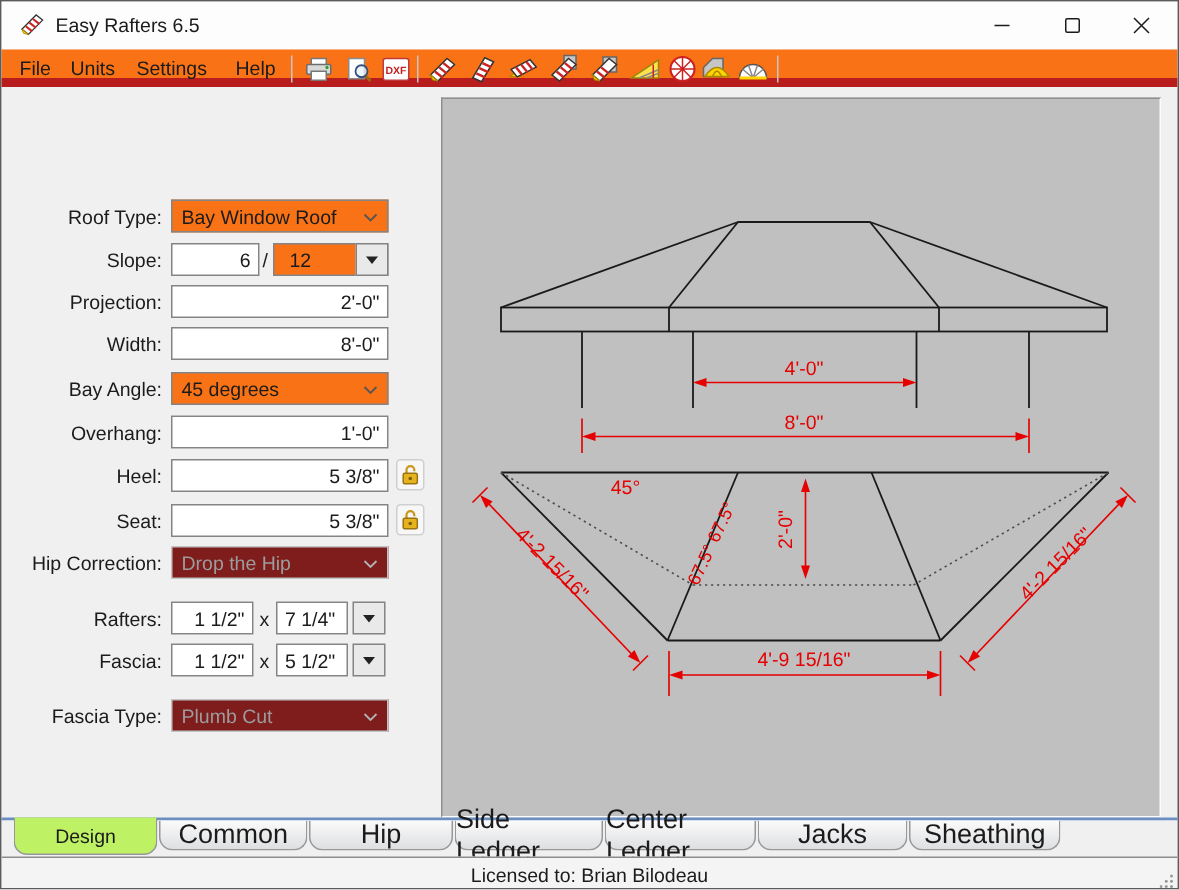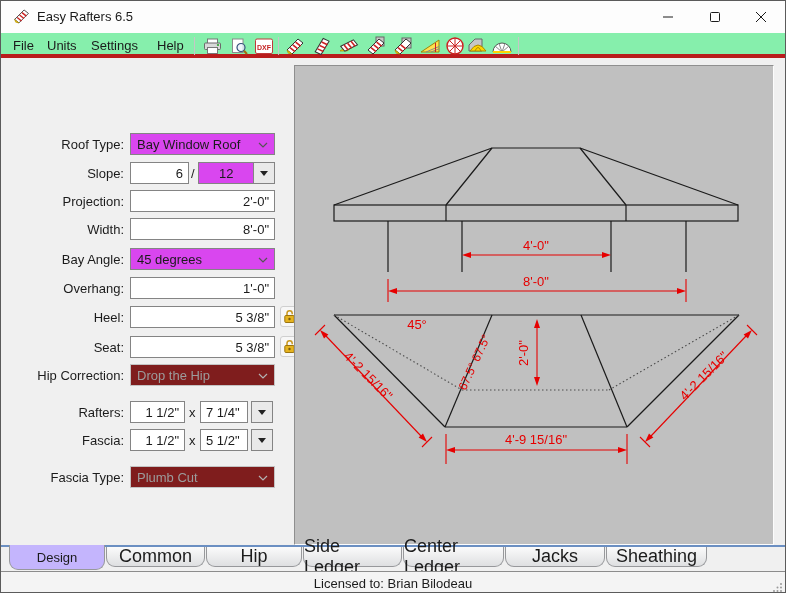--- a/index.html
+++ b/index.html
@@ -8,34 +8,34 @@
     position:relative; width:786px; height:593px; background:#f0f0f0;
     border:1px solid #5b5b5b; overflow:hidden; font-size:13px; color:#1b1b1b;
   }
   
   #titlebar { position:absolute; left:0; top:0; width:100%; height:32px; background:#fdfdfd; }
   #titlebar .app-icon { position:absolute; left:11px; top:6px; }
   #titlebar .title { position:absolute; left:36px; top:8px; font-size:13px; }
   .winbtn { position:absolute; top:0; width:46px; height:32px; display:flex; align-items:center; justify-content:center; }
   #btn-min { right:94px; } #btn-max { right:47px; } #btn-close { right:1px; }
   
-  #menubar { position:absolute; left:0; top:32px; width:100%; height:25px; background:#86efac; border-bottom:4px solid #b91c1c; }
+  #menubar { position:absolute; left:0; top:32px; width:100%; height:25px; background:#f97316; border-bottom:6px solid #b91c1c; }
   .menu-item { position:absolute; top:4px; height:18px; padding:1px 4px; }
   .tsep { position:absolute; top:4px; width:1px; height:18px; background:#c6c6c6; }
   .tbtn { position:absolute; top:2px; width:25px; height:22px; display:flex; align-items:center; justify-content:center; }
   
-  #form { position:absolute; left:16px; top:57px; width:239px; height:487px; background:#f0f0f0; }
+  #form { position:absolute; left:0; top:57px; width:239px; height:487px; background:#f0f0f0; }
   .frow { position:absolute; left:0; height:22px; }
   .flabel { position:absolute; left:0; top:4px; width:107px; text-align:right; }
   .tb {
     position:absolute; height:22px; border:1px solid #848484; background:#fff;
     font-family:"Liberation Sans", sans-serif; font-size:13px; color:#1b1b1b; padding:0 5px;
   }
   .tb.right { text-align:right; }
-  .combo { position:absolute; height:22px; border:1px solid #848484; background:#d946ef; display:flex; align-items:center; padding-left:6px; }
+  .combo { position:absolute; height:22px; border:1px solid #848484; background:#f97316; display:flex; align-items:center; padding-left:6px; }
   .combo .chev { position:absolute; right:6px; top:8px; }
   .combo.disabled { background:#7f1d1d; border-color:#c3c3c3; color:#9c9c9c; }
   .ddbtn {
     position:absolute; width:22px; height:22px; border:1px solid #848484; background:#e9e9e9;
     display:flex; align-items:center; justify-content:center;
   }
   .tri { width:0; height:0; border-left:4px solid transparent; border-right:4px solid transparent; border-top:5px solid #222; }
   .sepchar { position:absolute; top:4px; }
   .lockbtn {
     position:absolute; left:263px; width:19px; height:21px; border:1px solid #cfcfcf; border-radius:3px;
@@ -48,21 +48,21 @@
   }
   #canvas svg text { font-family:"Liberation Sans", sans-serif; }
   
   #tabline { position:absolute; left:0; top:544px; width:100%; height:2px; background:#6b8fc2; }
   #tabbar { position:absolute; left:0; top:546px; width:100%; height:24px; background:#f0f0f0; }
   .tab {
     position:absolute; top:0; height:20px; border:1px solid #97989b; border-top:none;
     border-radius:0 0 9px 9px; background:linear-gradient(#fbfbfb,#dedfe1);
     display:flex; align-items:center; justify-content:center; font-size:18px;
   }
-  .tab.active { top:-2px; height:25px; background:#c4b5fd; z-index:2; font-size:13px; }
+  .tab.active { top:-2px; height:25px; background:#bef264; z-index:2; font-size:13px; }
   
   #statusbar {
     position:absolute; left:0; top:570px; width:100%; height:23px; background:#f4f4f4;
     border-top:1px solid #8c8c8c; display:flex; align-items:center; justify-content:center;
   }
   #grip { position:absolute; right:2px; bottom:2px; }
 </style>
 </head>
 <body>
 
@@ -216,21 +216,21 @@
         <svg class="chev" width="10" height="6" viewBox="0 0 10 6">
             <polyline points="1,1 5,5 9,1" fill="none" stroke="#555" stroke-width="1.2"></polyline>
           </svg>
       </div>
     </div>
 
     <div class="frow" style="top:104px">
       <span class="flabel">Slope:</span>
       <input class="tb right" style="left: 113px; width: 59px;" value="6">
       <span class="sepchar" style="left:174px">/</span>
-      <div class="combo" style="left:181px; width:77px; padding-left:20px">
+      <div class="combo" style="left:181px; width:77px; padding-left:10px">
         <span>12</span>
       </div>
       <div class="ddbtn" style="left:236px; top:0">
           <span class="tri"></span>
         </div>
     </div>
 
     <div class="frow" style="top:132px">
       <span class="flabel">Projection:</span>
       <input class="tb right" style="left: 113px; width: 145px;" value="2'-0&quot;">

